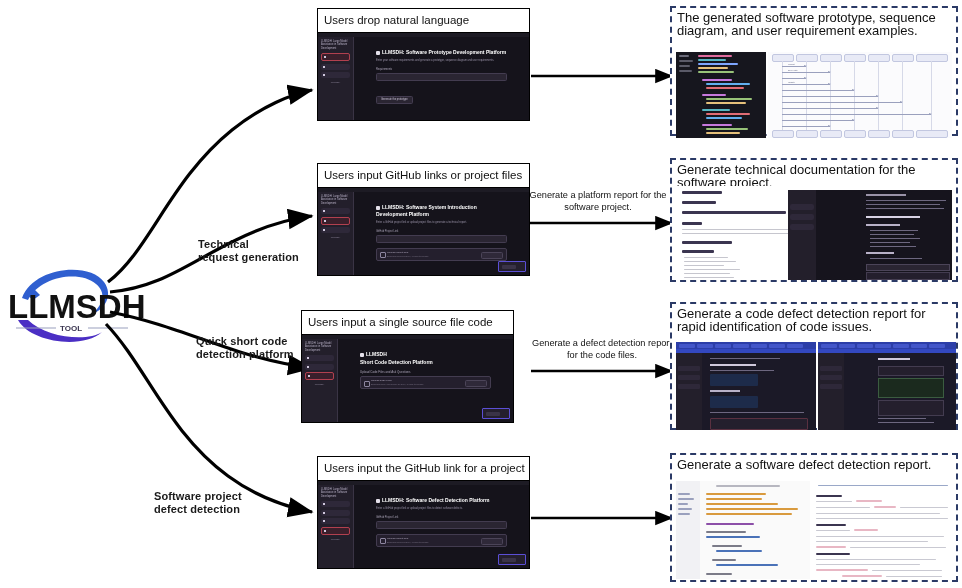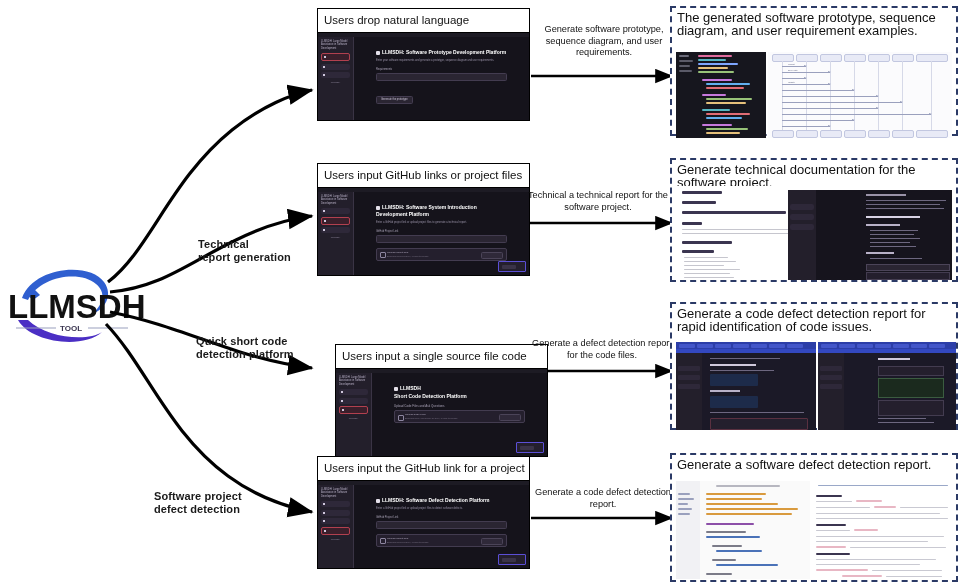--- a/index.html
+++ b/index.html
@@ -148,21 +148,21 @@
     <path d="M106 324 C146 366 168 432 228 476 C258 498 292 508 312 512" fill="none" stroke="#000" stroke-width="3.2" marker-end="url(#ah)"></path>
 
     <line x1="531" y1="76" x2="672" y2="76" stroke="#000" stroke-width="2.4" marker-end="url(#ah2)"></line>
     <line x1="524" y1="223" x2="672" y2="223" stroke="#000" stroke-width="2.4" marker-end="url(#ah2)"></line>
     <line x1="531" y1="371" x2="672" y2="371" stroke="#000" stroke-width="2.4" marker-end="url(#ah2)"></line>
     <line x1="531" y1="518" x2="672" y2="518" stroke="#000" stroke-width="2.4" marker-end="url(#ah2)"></line>
   </svg>
 
   <div class="branch-label" style="left:198px;top:238px;">
     <div style="white-space:pre-line">Technical
-report generation</div>
+request generation</div>
   </div>
   <div class="branch-label" style="left:154px;top:490px;">
     <div style="white-space:pre-line">Software project
 defect detection</div>
   </div>
   <div class="branch-label" style="left:196px;top:335px;">
     <div style="white-space:pre-line">Quick short code
 detection platform</div>
   </div>
 
@@ -190,21 +190,20 @@
           </div>
           <div class="m-sub">Enter your software requirements and generate a prototype, sequence diagram and user requirements.</div>
           <div class="m-lbl">Requirements</div>
           <div class="m-field"></div>
           <span class="m-btn">Generate the prototype</span>
         </div>
       </div>
     </div>
   </div>
 
-  <div class="mid-cap" style="left:534px;top:24px;width:140px;">Generate software prototype, sequence diagram, and user requirements.</div>
 
   <div class="out" style="left:670px;top:6px;width:288px;height:130px;">
     <div class="out-cap">The generated software prototype, sequence diagram, and user requirement examples.</div>
     <div class="docimg" style="position:absolute;left:4px;top:44px;width:276px;height:86px;">
 
       <div class="code" style="left:0;top:0;width:90px;height:86px;">
         <div class="cl" style="left:3px;top:3px;width:10px;background:#6b6b7a"></div>
         <div class="cl" style="left:3px;top:8px;width:14px;background:#5a5a68"></div>
         <div class="cl" style="left:3px;top:13px;width:11px;background:#5a5a68"></div>
         <div class="cl" style="left:3px;top:18px;width:13px;background:#5a5a68"></div>
@@ -299,21 +298,21 @@
             <div class="u-b"></div>
           </div>
         </div>
         <div class="corner-box">
             <span></span>
           </div>
       </div>
     </div>
   </div>
 
-  <div class="mid-cap" style="left:524px;top:190px;width:148px;">Technical a technical report for the software project.</div>
+  <div class="mid-cap" style="left:524px;top:190px;width:148px;">Generate a platform report for the software project.</div>
 
   <div class="out" style="left:670px;top:158px;width:288px;height:124px;">
     <div class="out-cap">Generate technical documentation for the software project.</div>
     <div class="docimg" style="position:absolute;left:4px;top:26px;width:278px;height:94px;">
       <div class="doc2" style="left:0;top:0;width:278px;height:94px;">
         <div class="b" style="left:6px;top:5px;width:40px"></div>
         <div class="b" style="left:6px;top:15px;width:34px"></div>
         <div class="b" style="left:6px;top:25px;width:104px"></div>
         <div class="b" style="left:6px;top:36px;width:20px"></div>
         <div class="t" style="left:6px;top:43px;width:260px"></div>
@@ -344,21 +343,21 @@
         <div class="abs" style="left:82px;top:52px;width:40px;height:1.3px;background:#6d6780;"></div>
         <div class="abs" style="left:82px;top:56px;width:46px;height:1.3px;background:#6d6780;"></div>
         <div class="abs" style="left:78px;top:62px;width:28px;height:2px;background:#b9b2c8;"></div>
         <div class="abs" style="left:82px;top:68px;width:52px;height:1.3px;background:#6d6780;"></div>
         <div class="abs" style="left:78px;top:74px;width:82px;height:5px;background:#2a2532;border:.6px solid #4b4458;"></div>
         <div class="abs" style="left:78px;top:82px;width:82px;height:6px;background:#241f2d;border:.6px solid #433c50;"></div>
       </div>
     </div>
   </div>
 
-  <div class="card" style="left:335px;top:310px;margin-top:34px;">
+  <div class="card" style="left:301px;top:310px;">
     <div class="card-title">Users input a single source file code</div>
     <div class="shot">
       <div class="app-top"></div>
       <div class="app-side">
         <div class="s-head">LLMSDH: Large Model Assistance in Software Development</div>
         <div class="s-item">
             <i></i>
           </div>
         <div class="s-item">
             <i></i>
@@ -476,21 +475,20 @@
             <div class="u-b"></div>
           </div>
         </div>
         <div class="corner-box">
             <span></span>
           </div>
       </div>
     </div>
   </div>
 
-  <div class="mid-cap" style="left:534px;top:487px;width:138px;">Generate a code defect detection report.</div>
 
   <div class="out" style="left:670px;top:453px;width:288px;height:129px;">
     <div class="out-cap">Generate a software defect detection report.</div>
     <div class="docimg" style="position:absolute;left:4px;top:26px;width:280px;height:98px;">
       <div class="codelite" style="left:0;top:0;width:134px;height:98px;">
         <div class="abs" style="left:0;top:0;width:24px;height:98px;background:#f1f1f4;"></div>
         <div class="g" style="left:2px;top:12px;width:12px;background:#9aa0bd"></div>
         <div class="g" style="left:2px;top:17px;width:16px;background:#9aa0bd"></div>
         <div class="g" style="left:2px;top:22px;width:10px;background:#9aa0bd"></div>
         <div class="g" style="left:2px;top:27px;width:14px;background:#9aa0bd"></div>

